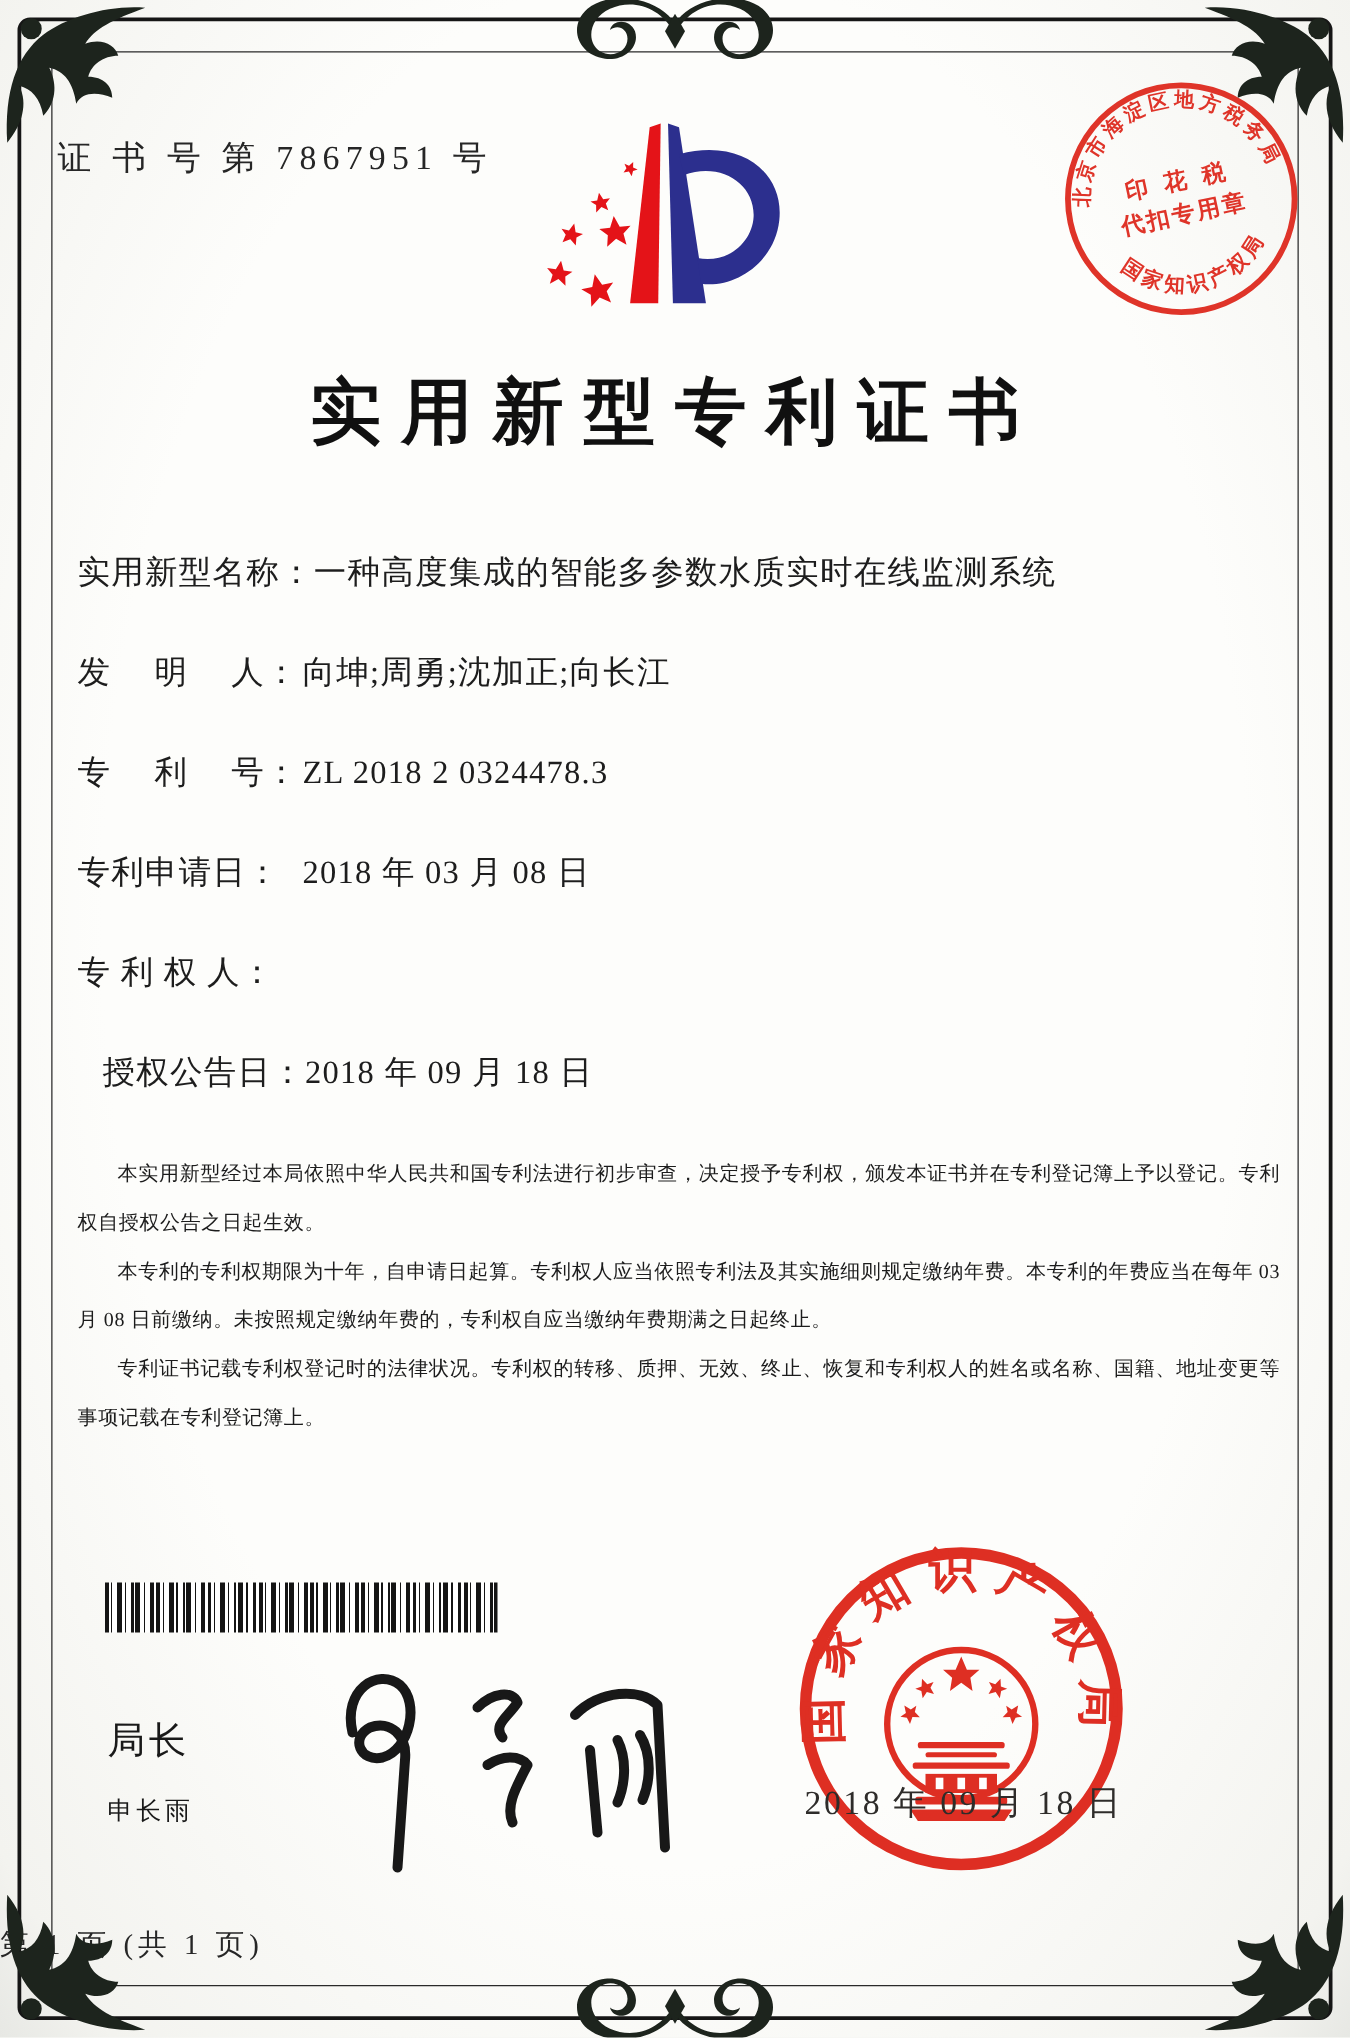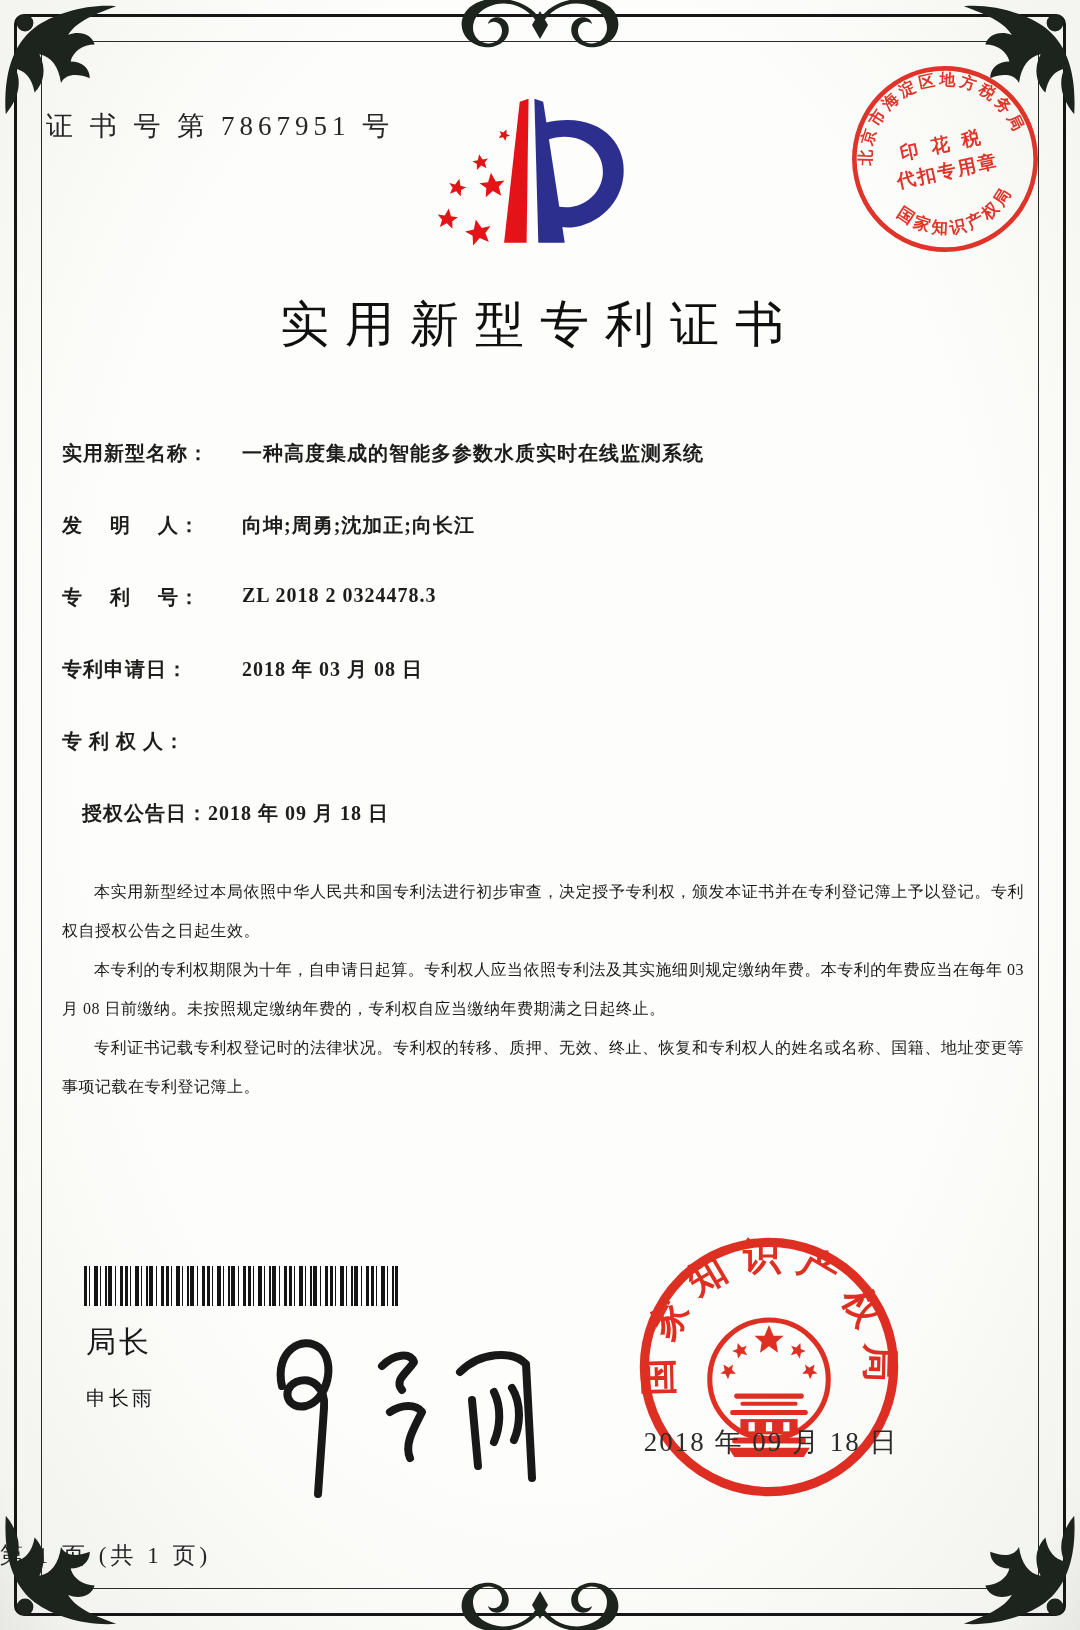--- a/index.html
+++ b/index.html
@@ -40,25 +40,25 @@
     font-size:27px; letter-spacing:5px; color:#262626;
     z-index:2;
   }
   .logo { position:absolute; left:418px; top:82px; width:225px; height:200px; z-index:1; }
   .tax-stamp {
     position:absolute; left:842px; top:56px; width:206px; height:206px;
     transform:rotate(-12deg); z-index:2; opacity:.92;
   }
   .title {
     position:absolute; left:0; right:0; top:292px;
-    text-align:center; font-size:49px; font-weight:400;
+    text-align:center; font-size:57px; font-weight:700;
     letter-spacing:16px; color:#101010; z-index:2;
   }
   .content { position:absolute; left:62px; right:56px; top:440px; z-index:2; }
-  .field-row { display:flex; align-items:flex-start; font-size:20px; color:#1d1d1d; margin-bottom:45px;font-weight:bold; }
+  .field-row { display:flex; align-items:center; font-size:26px; color:#1d1d1d; margin-bottom:45px; }
   .field-label { flex:0 0 180px; white-space:nowrap; letter-spacing:1px; }
   .field-value { flex:1; letter-spacing:1px; }
   .field-row.split { justify-content:space-between; }
   .field-row.split .left, .field-row.split .right { display:flex; align-items:baseline;margin-left:20px; }
   .field-row.split .field-label { flex:0 0 auto; }
   .paragraphs { margin-top:6px; }
   .paragraphs p {
     font-size:16px; line-height:39px; text-indent:2em;
     text-align:justify; color:#1c1c1c; letter-spacing:.5px;
   }
@@ -67,21 +67,21 @@
     background:repeating-linear-gradient(90deg,
       #141414 0 3px, #fff 3px 5px,
       #141414 5px 6px, #fff 6px 10px,
       #141414 10px 14px, #fff 14px 16px,
       #141414 16px 17px, #fff 17px 21px,
       #141414 21px 23px, #fff 23px 24px,
       #141414 24px 28px, #fff 28px 31px,
       #141414 31px 32px, #fff 32px 36px,
       #141414 36px 39px, #fff 39px 41px);
   }
-  .director { position:absolute; left:86px; top:1322px; z-index:2;font-family:Liberation Mono, monospace; }
+  .director { position:absolute; left:86px; top:1372px; z-index:2;font-family:Liberation Mono, monospace; }
   .director-title { font-size:30px; letter-spacing:3px; color:#191919; }
   .director-name { font-size:20px; letter-spacing:3px; color:#191919; margin-top:22px; }
   .signature { position:absolute; left:244px; top:1308px; width:310px; height:210px; z-index:2; }
   .seal { position:absolute; left:626px; top:1224px; width:286px; height:286px; z-index:3; opacity:.95; }
   .seal-date {
     position:absolute; left:638px; top:1424px; width:266px; z-index:4;
     text-align:center; font-size:27px; letter-spacing:2px; color:#2e2c2a;
   }
   .footer {
     position:absolute; left:0; right:0; top:1540px; text-align:left;

